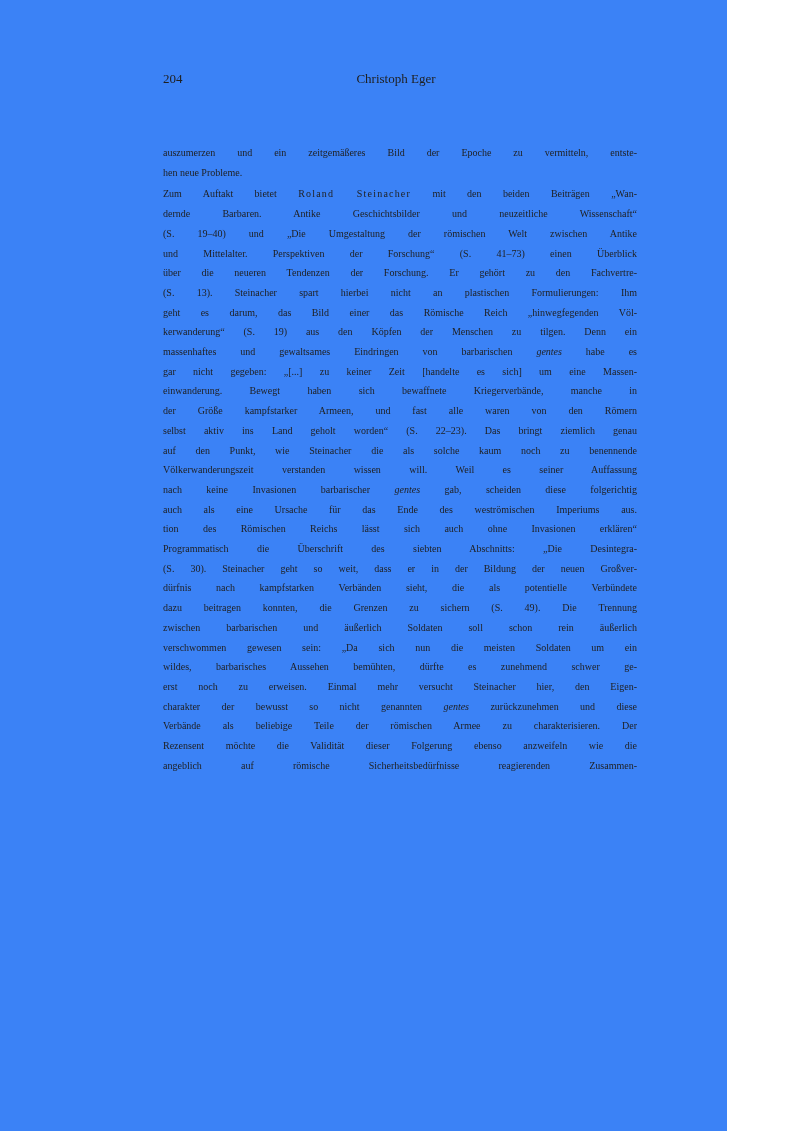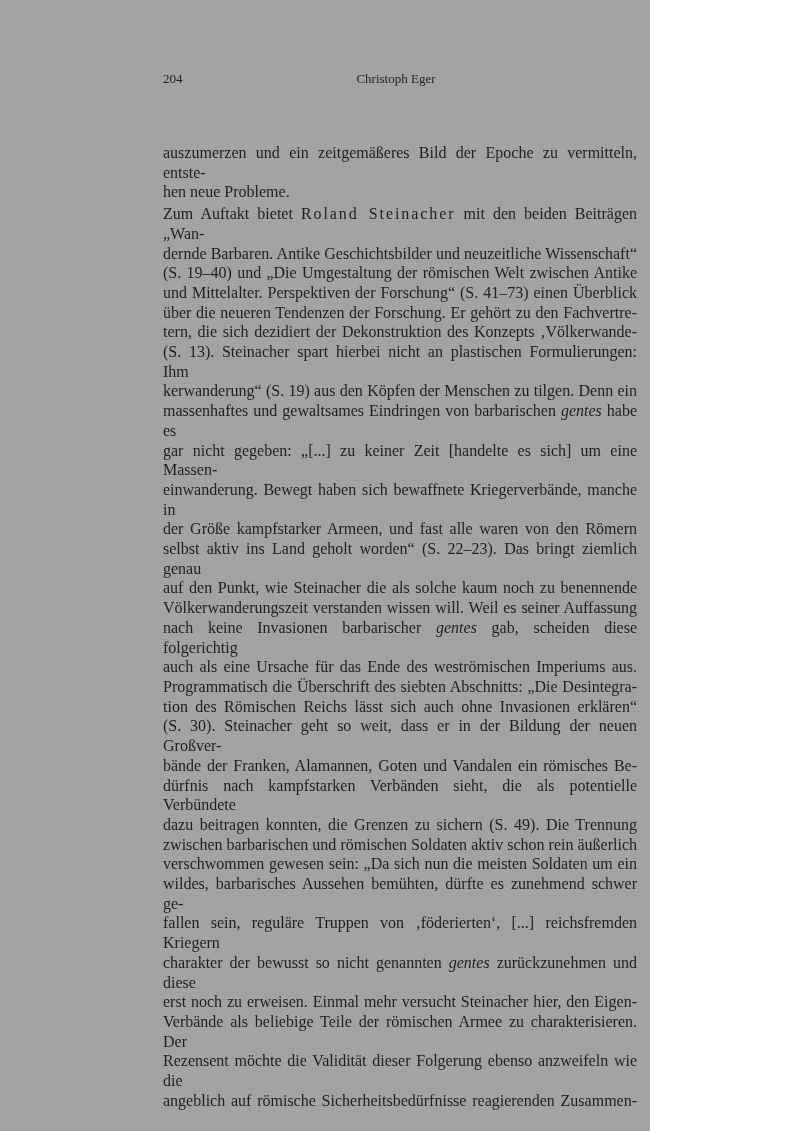--- a/index.html
+++ b/index.html
@@ -2,23 +2,23 @@
 <html><head>
 <meta charset="utf-8">
 <style>
   html, body {
     margin: 0;
     padding: 0;
     background: #ffffff;
   }
   .page {
     position: relative;
-    width: 650px;
+    width: 727px;
     height: 1131px;
-    background: #a3a3a3;
+    background: #3b82f6;
     font-family: "Liberation Serif", "DejaVu Serif", serif;
     color: #1f1f1f;
     overflow: hidden;
   }
   .running-header {
     position: absolute;
     left: 163px;
     top: 71px;
     width: 474px;
     height: 18px;
@@ -40,21 +40,21 @@
   .body-text {
     position: absolute;
     left: 163px;
     top: 143px;
     width: 474px;
   }
   .paragraph + .paragraph {
     margin-top: 2px;
   }
   .line {
-    font-size: 16px;
+    font-size: 10px;
     line-height: 19.7px;
     text-align: justify;
     text-align-last: justify;
     white-space: normal;
   }
   .line.flush {
     text-align-last: left;
   }
   .italic {
     font-style: italic;
@@ -75,42 +75,40 @@
       <div class="paragraph">
         <div class="line"><span>auszumerzen und ein zeitgemäßeres Bild der Epoche zu vermitteln, entste-</span></div>
         <div class="line flush"><span>hen neue Probleme.</span></div>
       </div>
       <div class="paragraph">
         <div class="line"><span>Zum Auftakt bietet </span><span class="spaced">Roland Steinacher</span><span> mit den beiden Beiträgen „Wan-</span></div>
         <div class="line"><span>dernde Barbaren. Antike Geschichtsbilder und neuzeitliche Wissenschaft“</span></div>
         <div class="line"><span>(S. 19–40) und „Die Umgestaltung der römischen Welt zwischen Antike</span></div>
         <div class="line"><span>und Mittelalter. Perspektiven der Forschung“ (S. 41–73) einen Überblick</span></div>
         <div class="line"><span>über die neueren Tendenzen der Forschung. Er gehört zu den Fachvertre-</span></div>
-        <div class="line"><span>tern, die sich dezidiert der Dekonstruktion des Konzepts ‚Völkerwande-</span></div>
         <div class="line"><span>(S. 13). Steinacher spart hierbei nicht an plastischen Formulierungen: Ihm</span></div>
+        <div class="line"><span>geht es darum, das Bild einer das Römische Reich „hinwegfegenden Völ-</span></div>
         <div class="line"><span>kerwanderung“ (S. 19) aus den Köpfen der Menschen zu tilgen. Denn ein</span></div>
         <div class="line"><span>massenhaftes und gewaltsames Eindringen von barbarischen </span><span class="italic">gentes</span><span> habe es</span></div>
         <div class="line"><span>gar nicht gegeben: „[...] zu keiner Zeit [handelte es sich] um eine Massen-</span></div>
         <div class="line"><span>einwanderung. Bewegt haben sich bewaffnete Kriegerverbände, manche in</span></div>
         <div class="line"><span>der Größe kampfstarker Armeen, und fast alle waren von den Römern</span></div>
         <div class="line"><span>selbst aktiv ins Land geholt worden“ (S. 22–23). Das bringt ziemlich genau</span></div>
         <div class="line"><span>auf den Punkt, wie Steinacher die als solche kaum noch zu benennende</span></div>
         <div class="line"><span>Völkerwanderungszeit verstanden wissen will. Weil es seiner Auffassung</span></div>
         <div class="line"><span>nach keine Invasionen barbarischer </span><span class="italic">gentes</span><span> gab, scheiden diese folgerichtig</span></div>
         <div class="line"><span>auch als eine Ursache für das Ende des weströmischen Imperiums aus.</span></div>
+        <div class="line"><span>tion des Römischen Reichs lässt sich auch ohne Invasionen erklären“</span></div>
         <div class="line"><span>Programmatisch die Überschrift des siebten Abschnitts: „Die Desintegra-</span></div>
-        <div class="line"><span>tion des Römischen Reichs lässt sich auch ohne Invasionen erklären“</span></div>
         <div class="line"><span>(S. 30). Steinacher geht so weit, dass er in der Bildung der neuen Großver-</span></div>
-        <div class="line"><span>bände der Franken, Alamannen, Goten und Vandalen ein römisches Be-</span></div>
         <div class="line"><span>dürfnis nach kampfstarken Verbänden sieht, die als potentielle Verbündete</span></div>
         <div class="line"><span>dazu beitragen konnten, die Grenzen zu sichern (S. 49). Die Trennung</span></div>
-        <div class="line"><span>zwischen barbarischen und römischen Soldaten aktiv schon rein äußerlich</span></div>
+        <div class="line"><span>zwischen barbarischen und äußerlich Soldaten soll schon rein äußerlich</span></div>
         <div class="line"><span>verschwommen gewesen sein: „Da sich nun die meisten Soldaten um ein</span></div>
         <div class="line"><span>wildes, barbarisches Aussehen bemühten, dürfte es zunehmend schwer ge-</span></div>
-        <div class="line"><span>fallen sein, reguläre Truppen von ‚föderierten‘, [...] reichsfremden Kriegern</span></div>
+        <div class="line"><span>erst noch zu erweisen. Einmal mehr versucht Steinacher hier, den Eigen-</span></div>
         <div class="line"><span>charakter der bewusst so nicht genannten </span><span class="italic">gentes</span><span> zurückzunehmen und diese</span></div>
-        <div class="line"><span>erst noch zu erweisen. Einmal mehr versucht Steinacher hier, den Eigen-</span></div>
         <div class="line"><span>Verbände als beliebige Teile der römischen Armee zu charakterisieren. Der</span></div>
         <div class="line"><span>Rezensent möchte die Validität dieser Folgerung ebenso anzweifeln wie die</span></div>
         <div class="line"><span>angeblich auf römische Sicherheitsbedürfnisse reagierenden Zusammen-</span></div>
       </div>
     </div>
 </div>
 
 </body></html>

